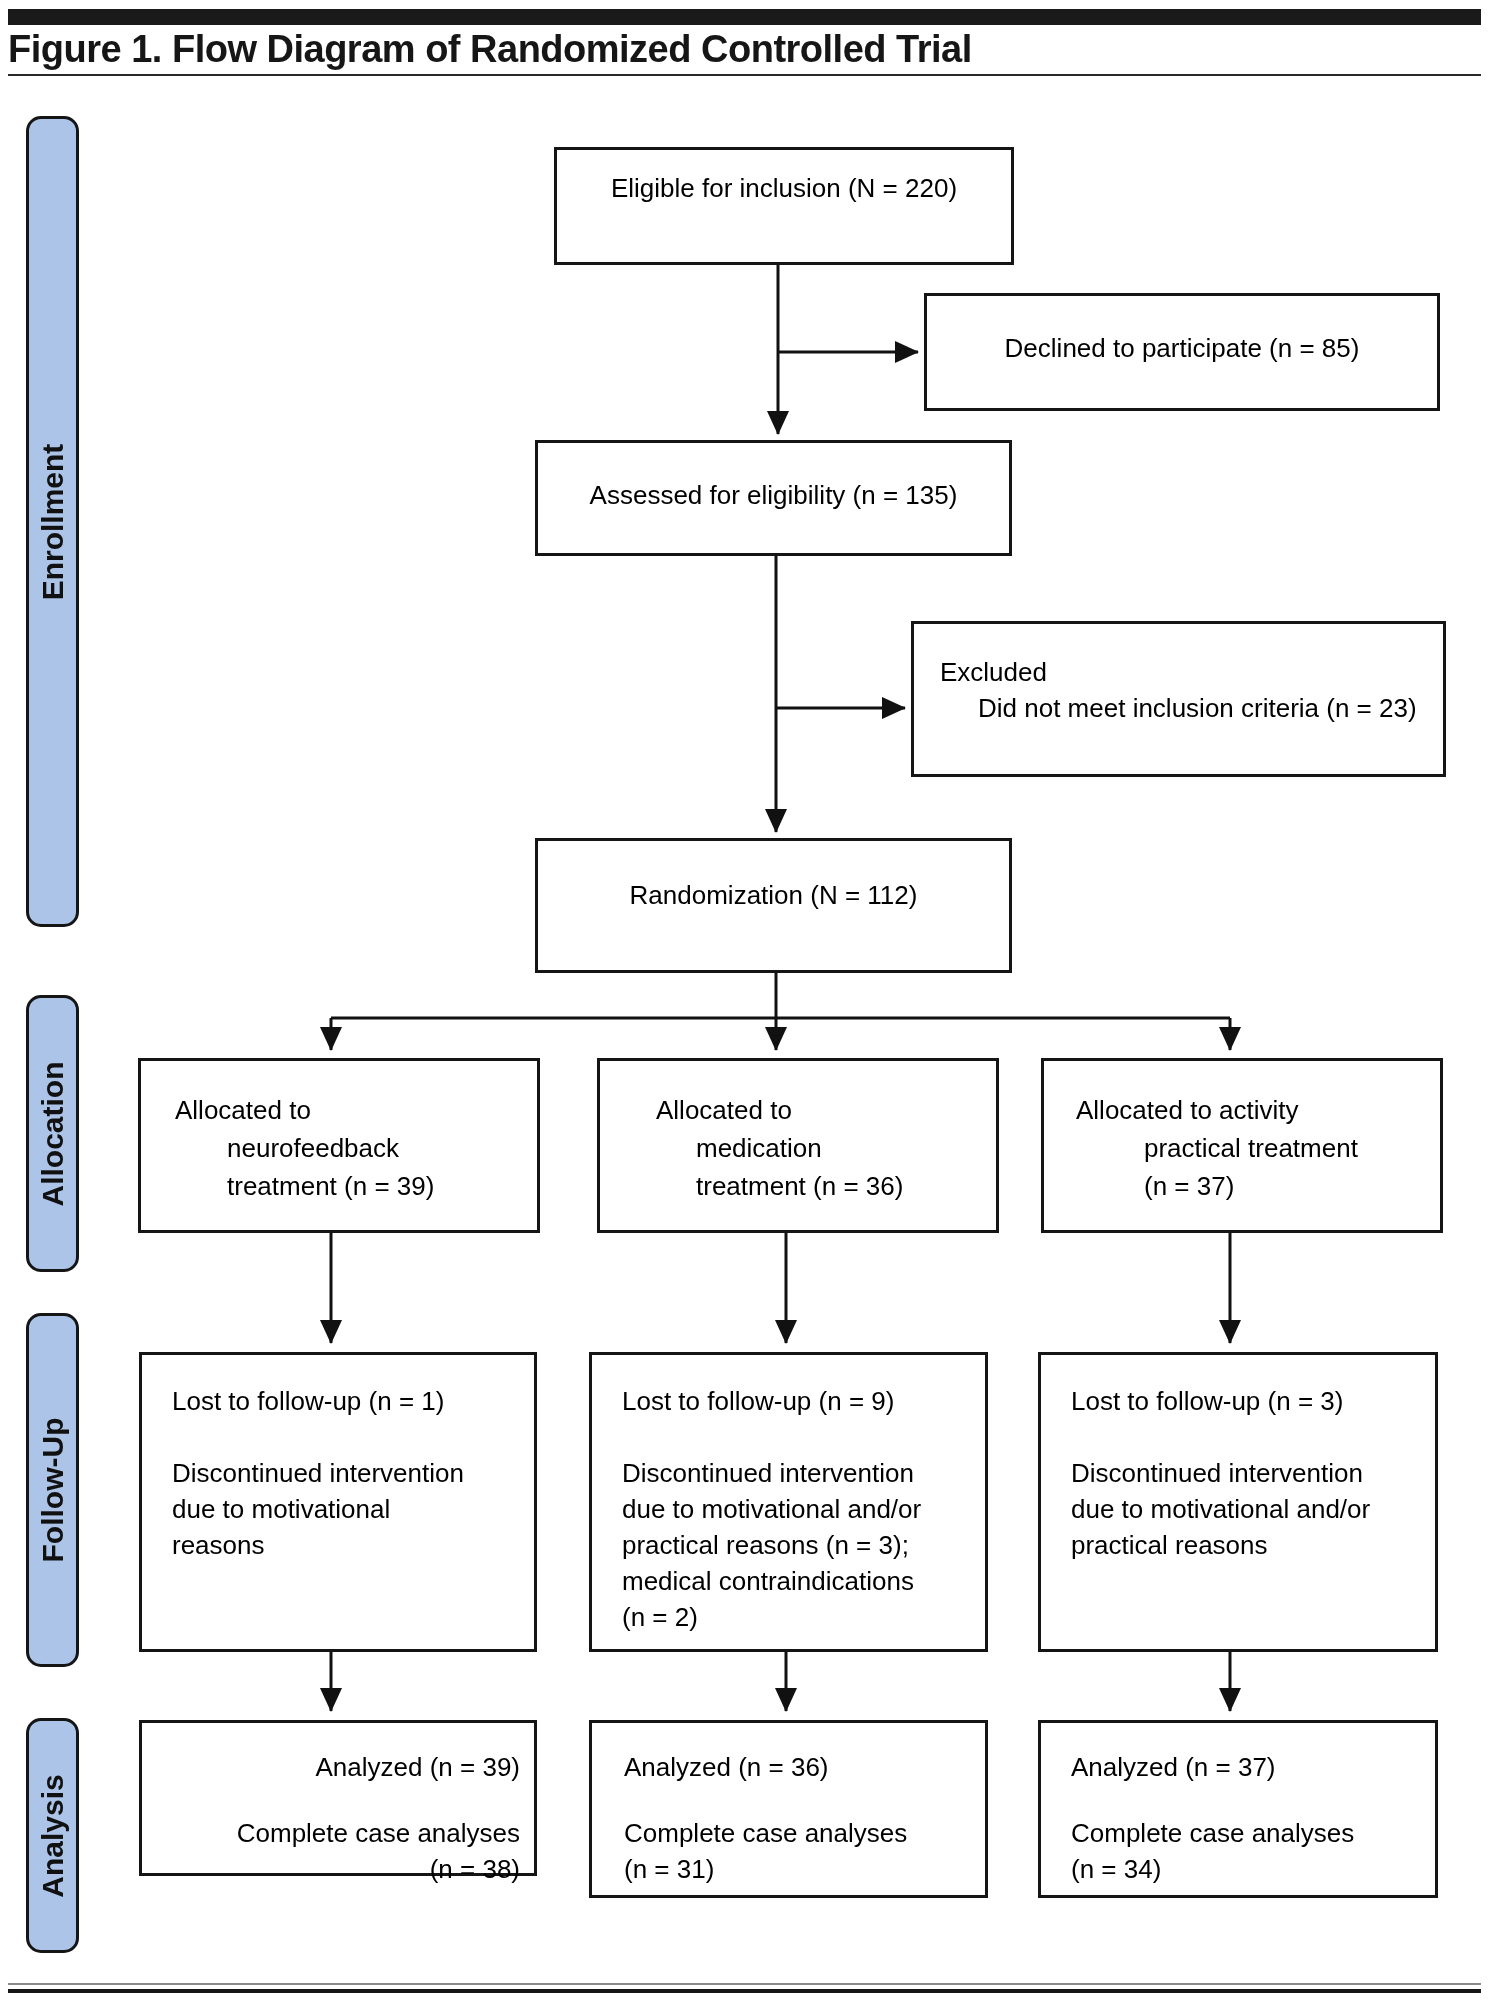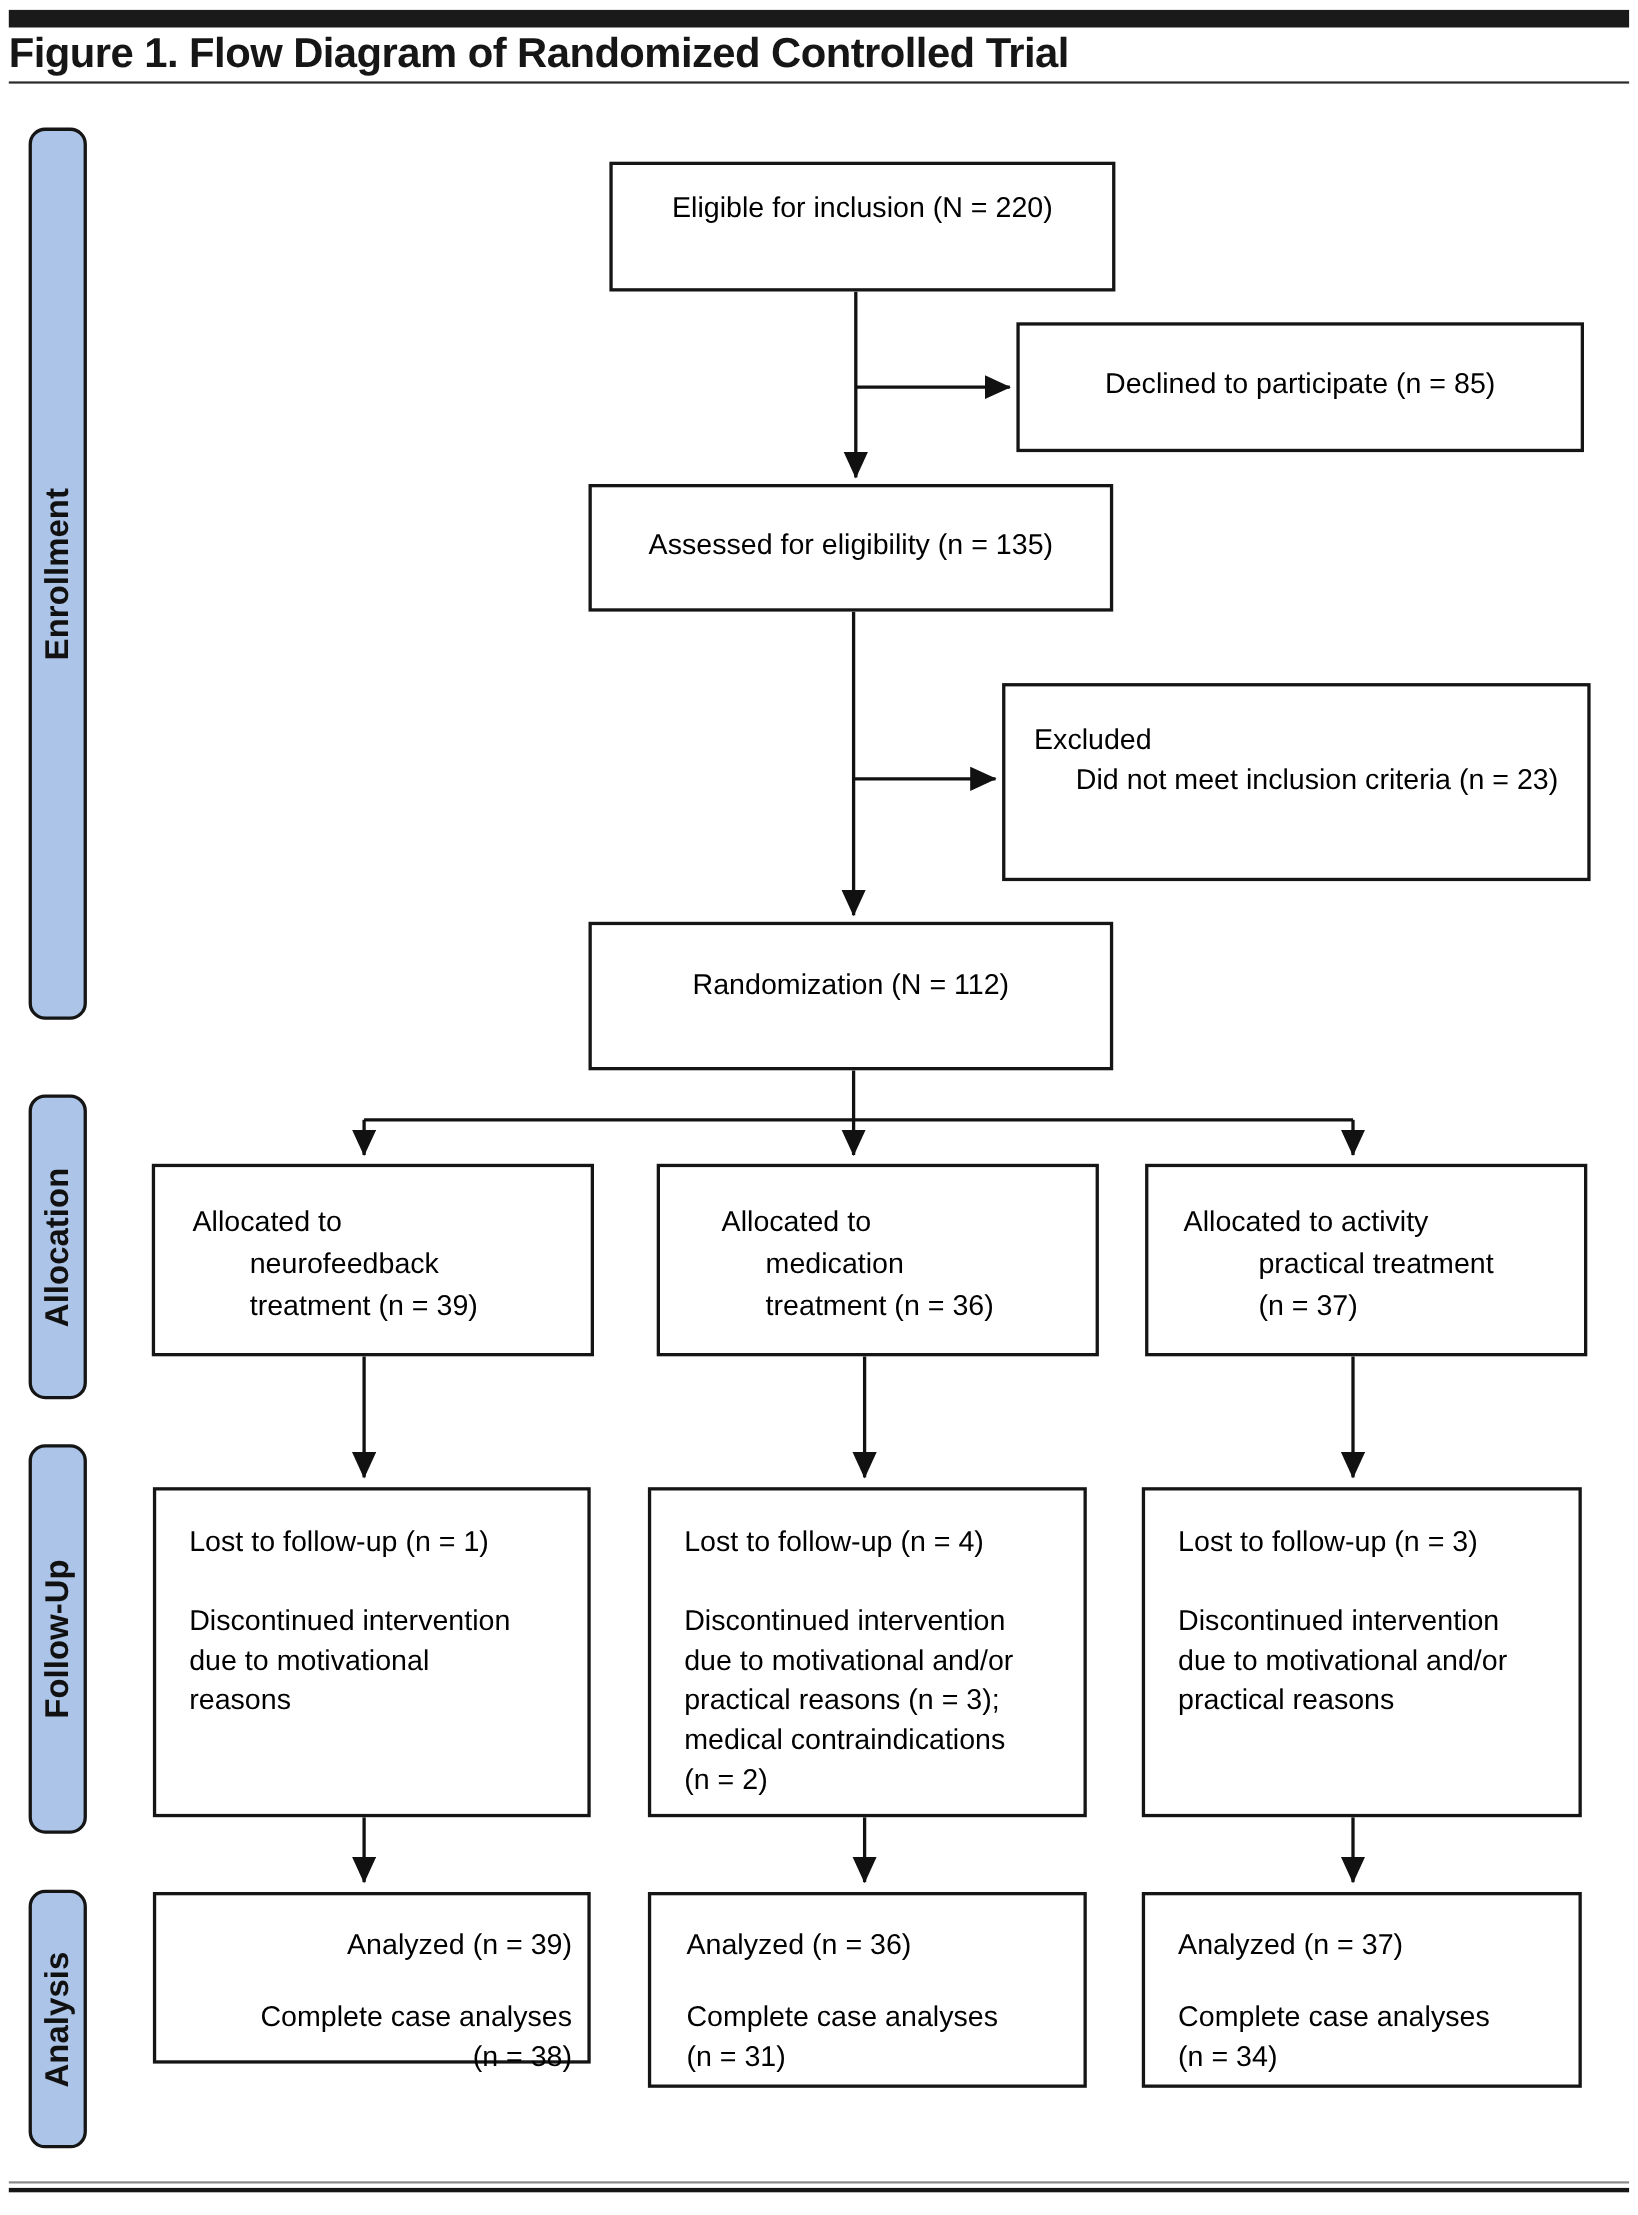--- a/index.html
+++ b/index.html
@@ -58,21 +58,21 @@
     background: #ffffff;
     border: 3px solid #151515;
     box-sizing: border-box;
     font-size: 26px; line-height: 36px; color: #000000;
   }
   .box.centered { text-align: center; }
 
   #box-eligible      { left: 554px;  top: 147px;  width: 460px; height: 118px; padding-top: 20px; }
   #box-declined      { left: 924px;  top: 293px;  width: 516px; height: 118px; padding-top: 34px; }
   #box-assessed      { left: 535px;  top: 440px;  width: 477px; height: 116px; padding-top: 34px; }
-  #box-excluded      { left: 911px;  top: 621px;  width: 535px; height: 180px; padding: 30px 10px 0 26px; }
+  #box-excluded      { left: 911px;  top: 621px;  width: 535px; height: 156px; padding: 30px 10px 0 26px; }
   #box-randomization { left: 535px;  top: 838px;  width: 477px; height: 135px; padding-top: 36px; }
 
   .alloc { line-height: 38px; padding-top: 30px; margin-left: 12px; }
   .alloc span { display: block; }
   .alloc .l2, .alloc .l3 { padding-left: var(--indent); }
   #box-alloc-a { left: 126px;  top: 1058px; width: 402px; height: 175px; padding-left: 34px; --indent: 52px; }
   #box-alloc-b { left: 585px;  top: 1058px; width: 402px; height: 175px; padding-left: 56px; --indent: 40px; }
   #box-alloc-c { left: 1029px; top: 1058px; width: 402px; height: 175px; padding-left: 32px; --indent: 68px; }
 
   .fu { padding: 28px 14px 0 30px; }
@@ -167,21 +167,21 @@
     <span class="l3">(n = 37)</span>
   </div>
 
   <div class="box fu" id="box-fu-a">
     <span class="fu-lost">Lost to follow-up (n = 1)</span>
     <span class="fu-detail">Discontinued intervention
 due to motivational
 reasons</span>
   </div>
   <div class="box fu" id="box-fu-b">
-    <span class="fu-lost">Lost to follow-up (n = 4)</span>
+    <span class="fu-lost">Lost to follow-up (n = 9)</span>
     <span class="fu-detail">Discontinued intervention
 due to motivational and/or
 practical reasons (n = 3);
 medical contraindications
 (n = 2)</span>
   </div>
   <div class="box fu" id="box-fu-c">
     <span class="fu-lost">Lost to follow-up (n = 3)</span>
     <span class="fu-detail">Discontinued intervention
 due to motivational and/or

